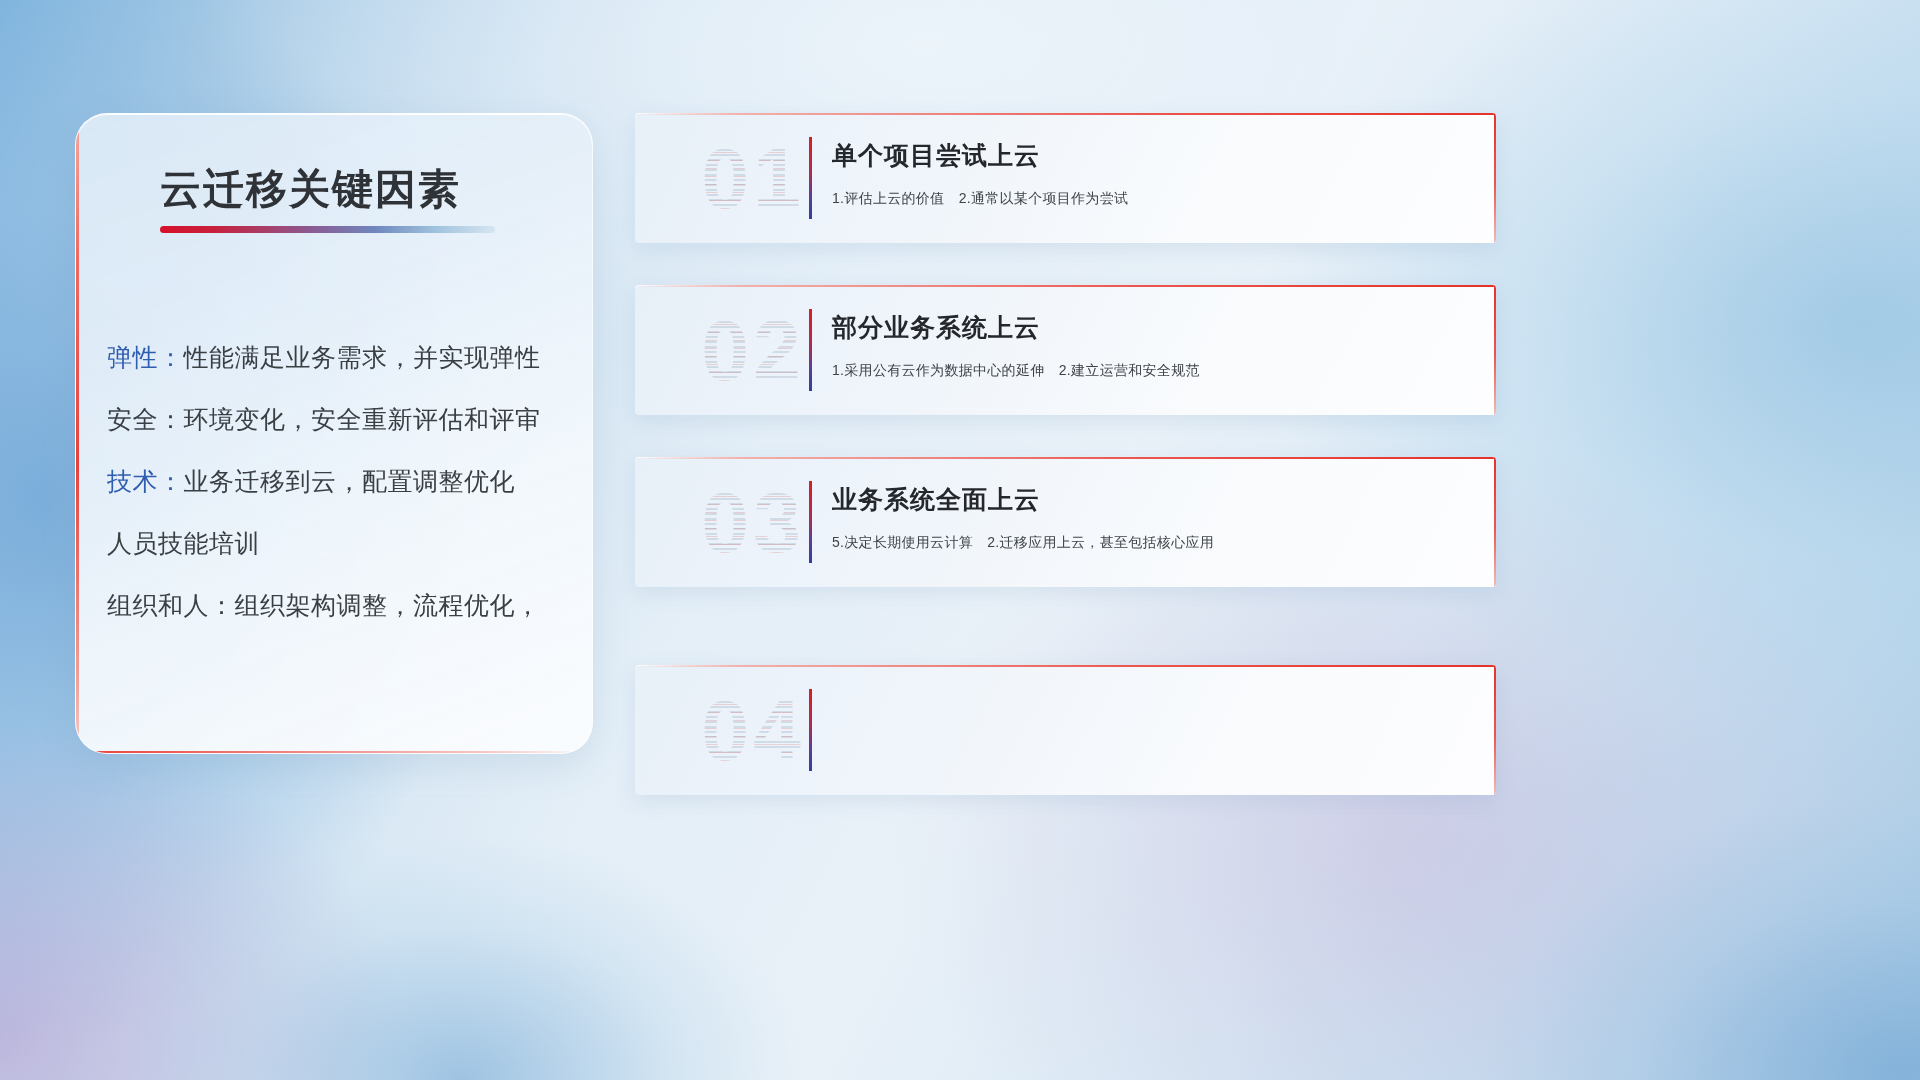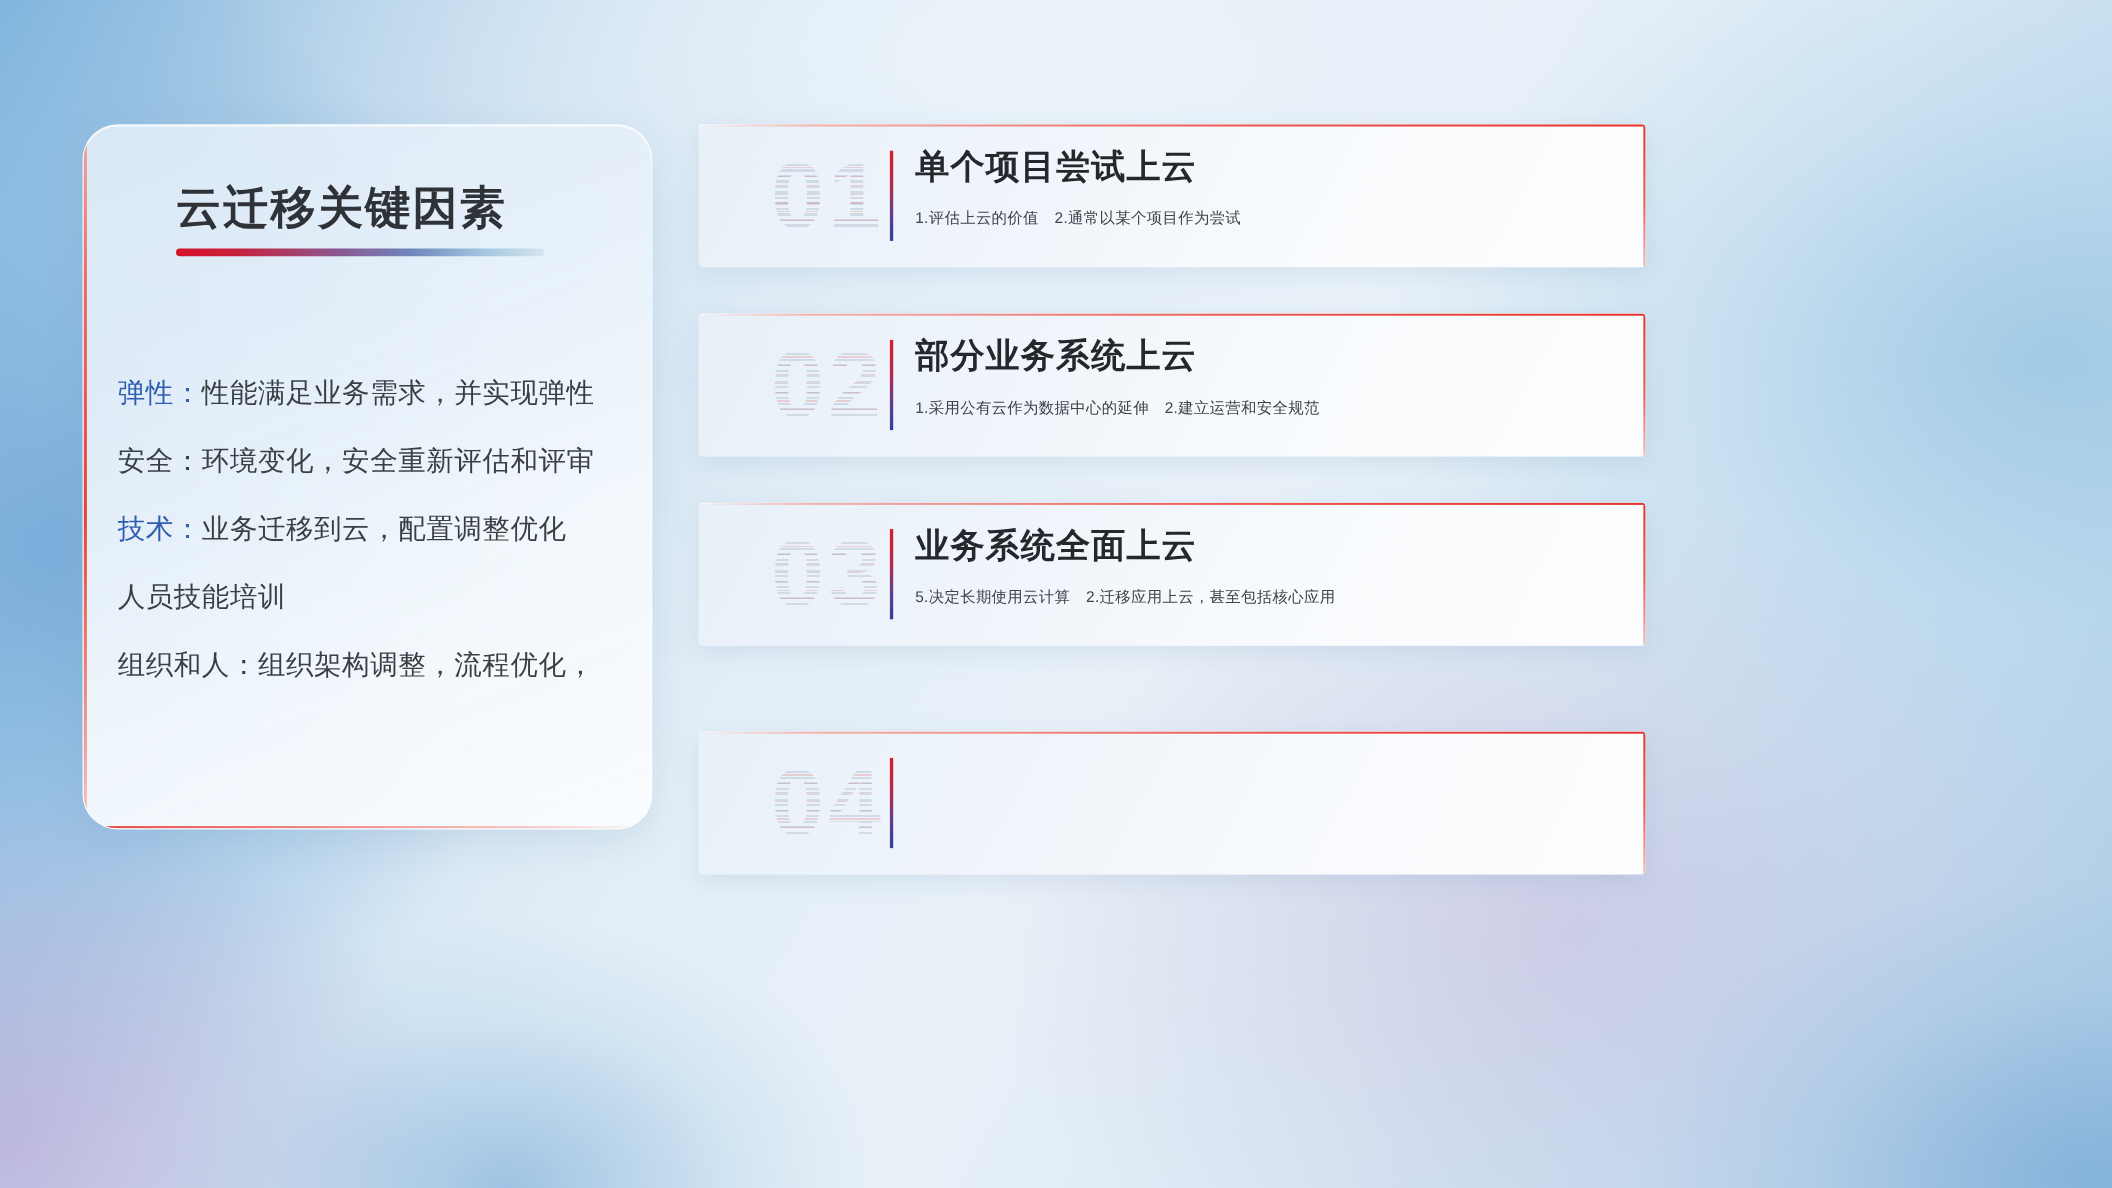--- a/index.html
+++ b/index.html
@@ -140,22 +140,22 @@
         rgba(0,0,0,0) 0px, rgba(0,0,0,0) 7px,
         rgba(0,0,0,1) 7px, rgba(0,0,0,1) 8px);
     user-select:none;
   }
   .card-divider {
     position:absolute; left:174px; top:24px; width:2.5px; height:82px;
     background:linear-gradient(180deg,#d91d25 0%,#b02a52 42%,#5c3f92 72%,#2f3f9e 100%);
   }
   .card-body { position:absolute; left:197px; top:22px; right:30px; }
   .card-title {
-    font-size:31px; font-weight:700; color:#24282c; letter-spacing:1px;
-    line-height:40px; white-space:nowrap;font-family:Liberation Mono, monospace;
+    font-size:25px; font-weight:700; color:#24282c; letter-spacing:1px;
+    line-height:40px; white-space:nowrap;
   }
   .card-sub {
     margin-top:10px;
     font-size:14px; color:#3d4348; letter-spacing:.3px;
     line-height:26px; white-space:nowrap;
   }
 </style>
 </head>
 <body>
 

